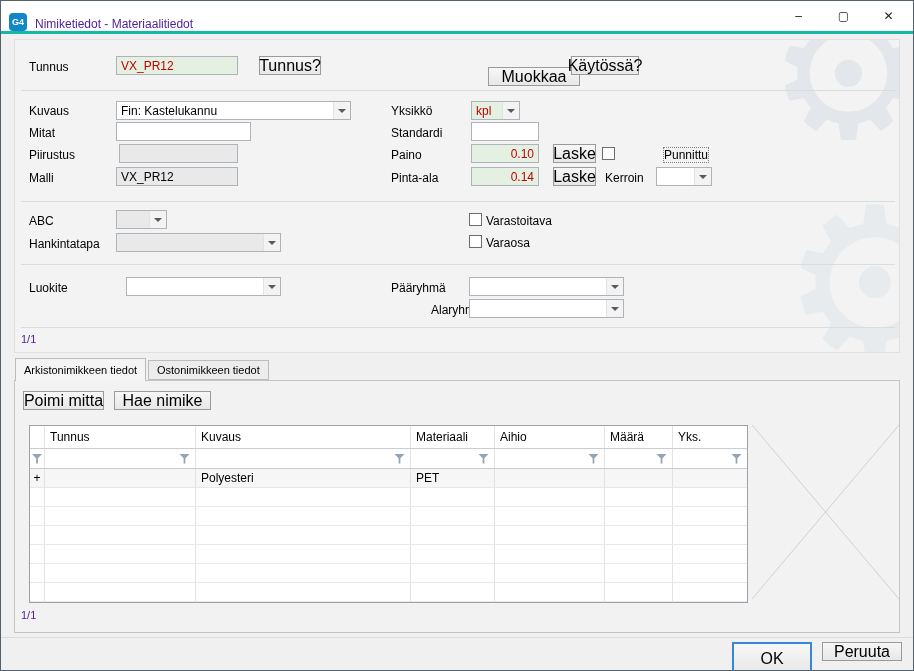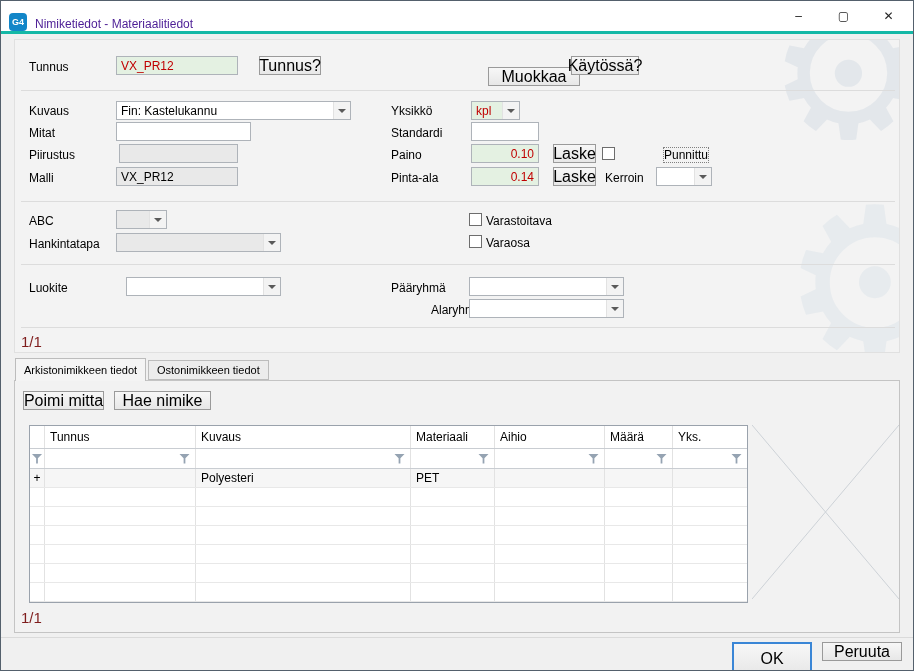--- a/index.html
+++ b/index.html
@@ -53,21 +53,21 @@
   .c3{width:84px;}
   .c4{width:110px;}
   .c5{width:68px;}
   .c6{flex:1;border-right:none;}
   .gfilter .gc{justify-content:flex-end;}
   .gfilter .c0{justify-content:center;}
   .funnel{width:11px;height:10px;background:#95a3b2;clip-path:polygon(0% 0%,100% 0%,58% 48%,58% 100%,42% 100%,42% 48%);flex:0 0 auto;}
 
   .cross{position:absolute;left:751px;top:424px;z-index:2;}
 
-  .pager{position:absolute;font-size:15px;color:#7f1d1d;z-index:3;}
+  .pager{position:absolute;font-size:11px;color:#4c1d95;z-index:3;}
 
   
   .footsep{position:absolute;left:0;top:636px;width:100%;height:1px;background:#dadada;}
   .btn.okbtn{border:2px solid #3a86d6;}
 </style>
 </head>
 <body>
 
 <div class="window">
 

